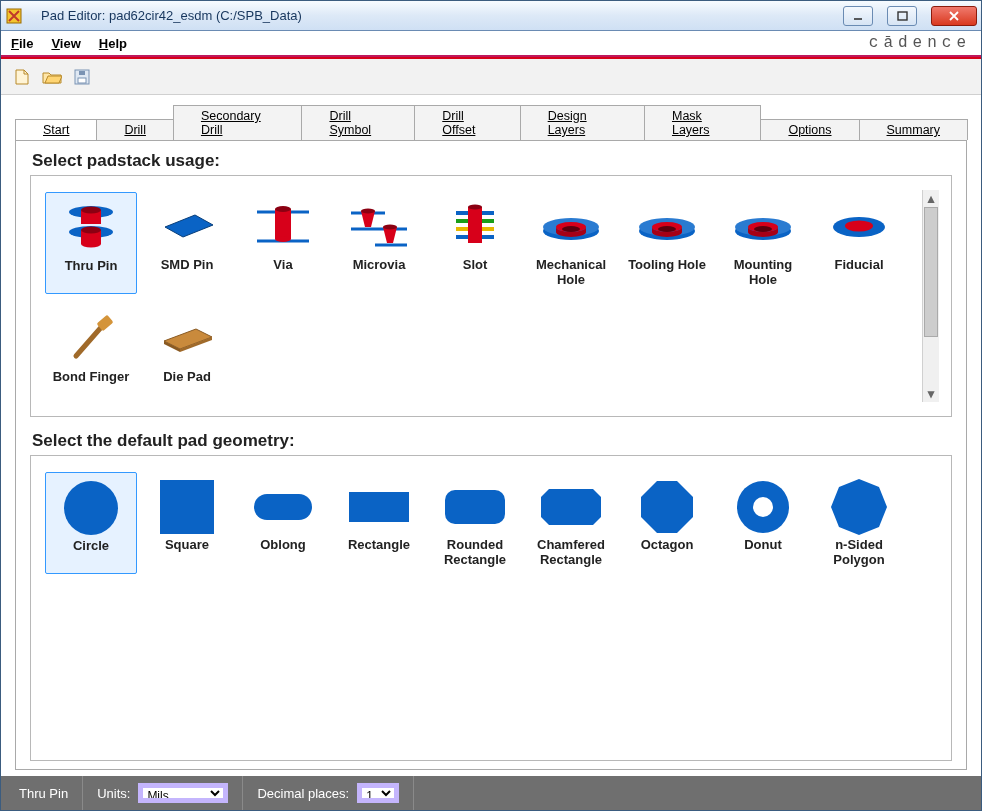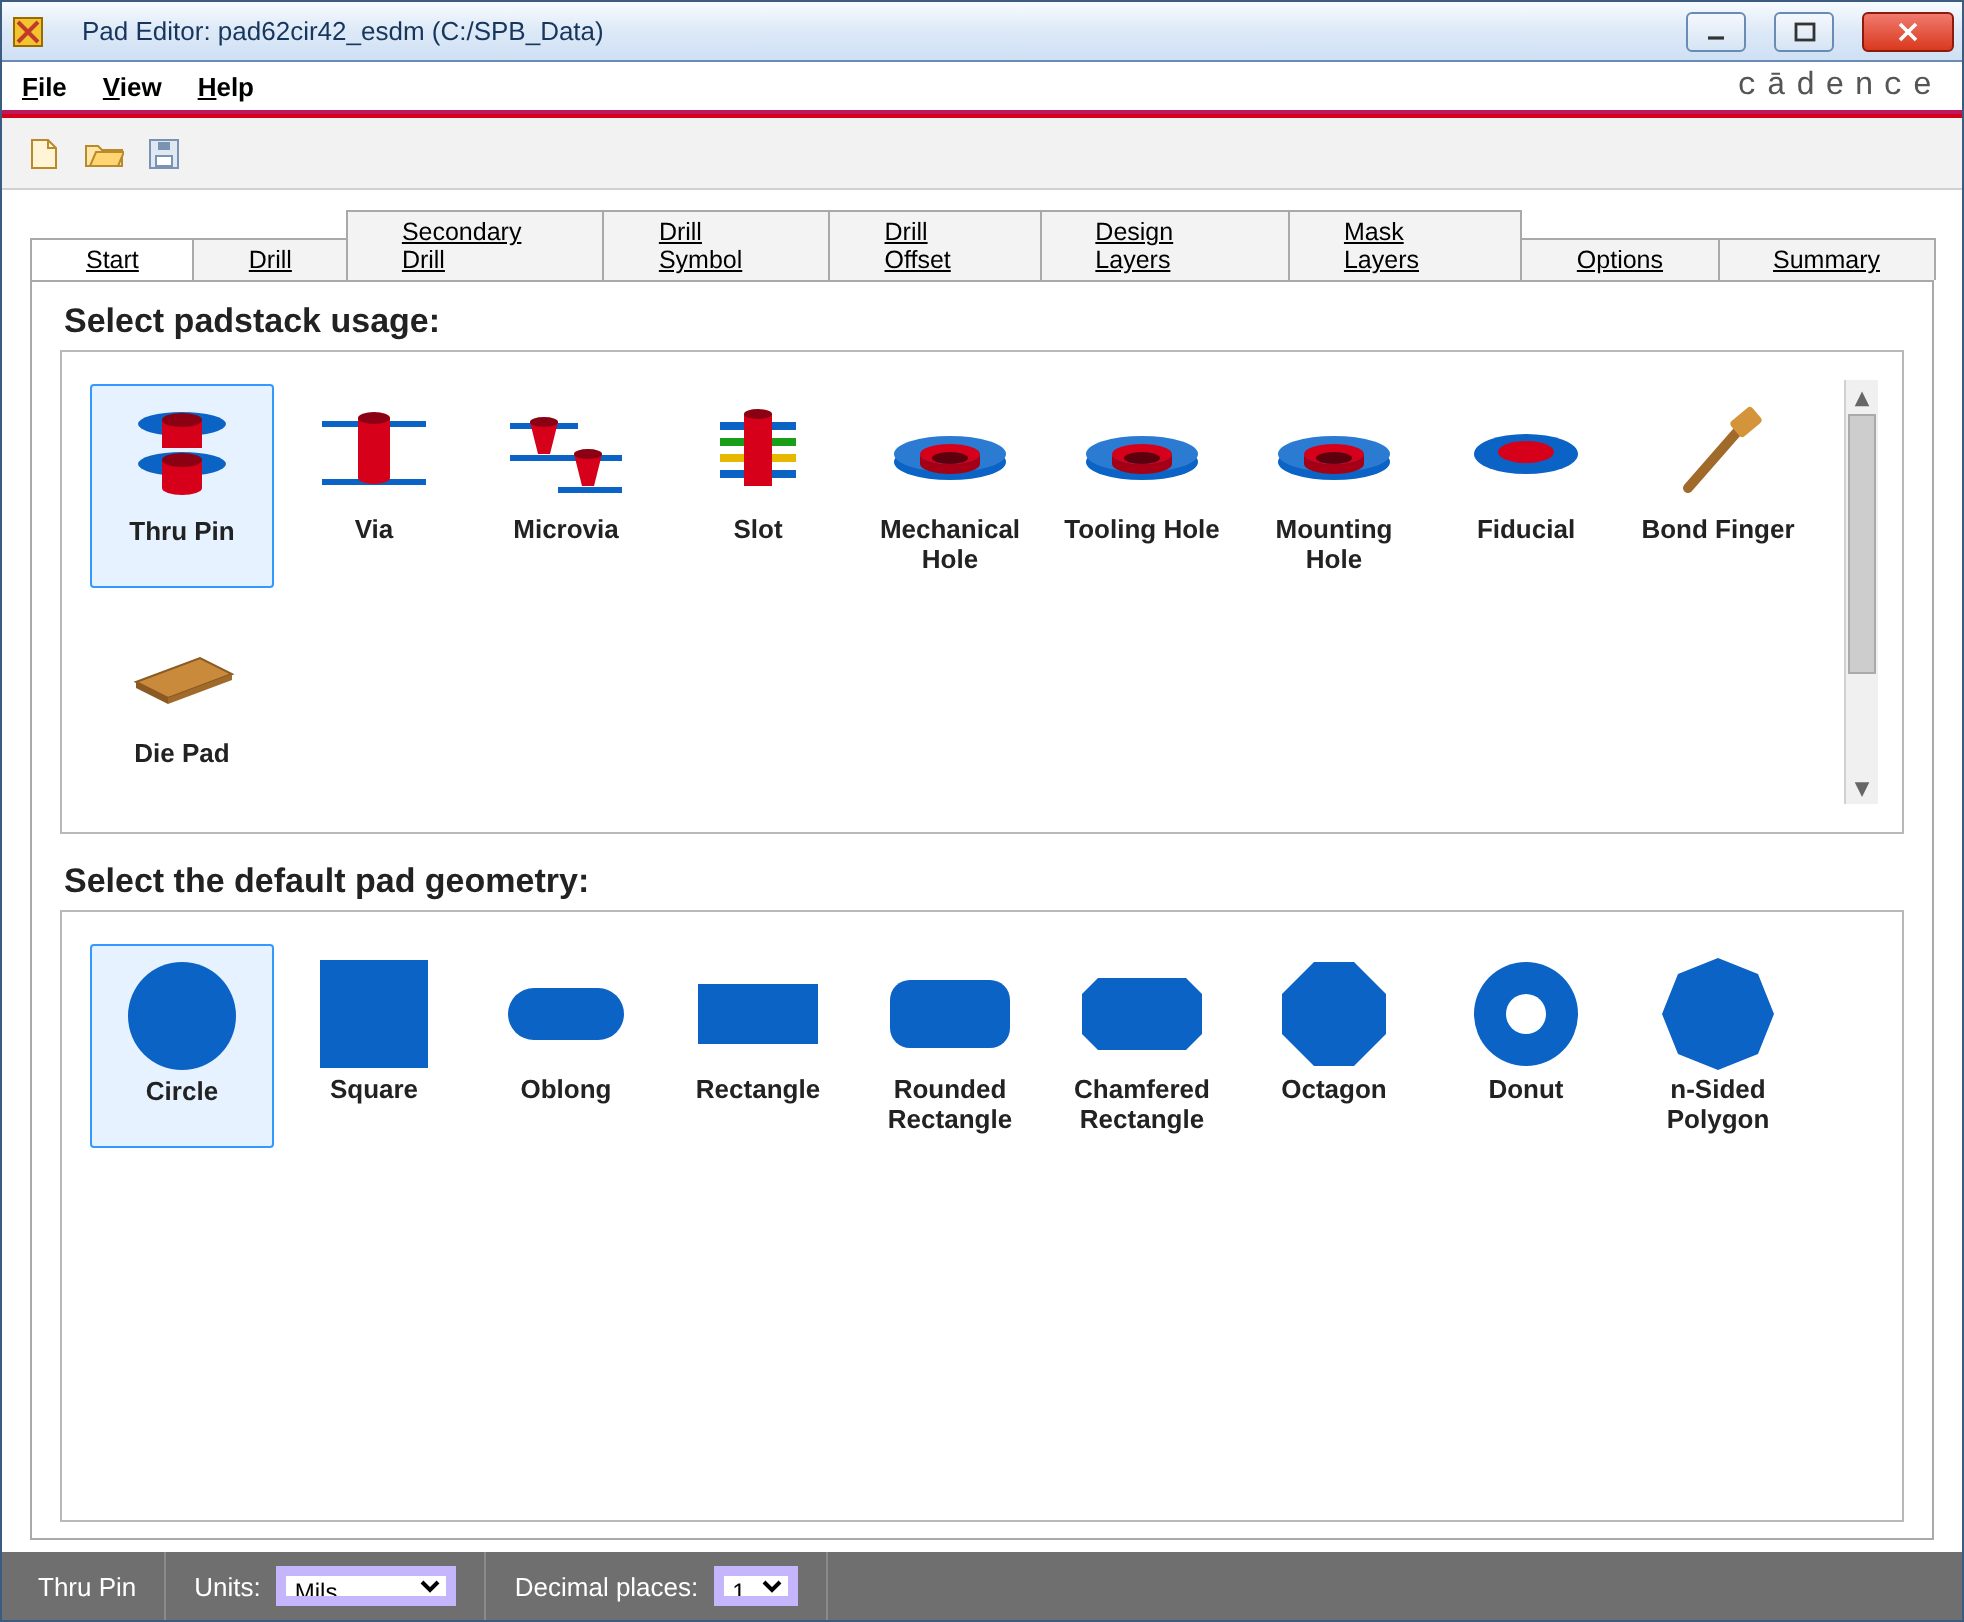--- a/index.html
+++ b/index.html
@@ -138,20 +138,28 @@
         <ellipse cx="30" cy="34" rx="22" ry="6" fill="#0a63c5"></ellipse>
         <rect x="20" y="32" width="20" height="14" fill="#d7001a"></rect>
         <ellipse cx="30" cy="32" rx="10" ry="3.5" fill="#8b0012"></ellipse>
         <ellipse cx="30" cy="46" rx="10" ry="3.5" fill="#d7001a"></ellipse>
       </svg>
                 </div>
                 <div class="cap">Thru Pin</div>
               </div>
               <div class="cell">
                 <div class="thumb">
+                  <svg width="64" height="48" viewBox="0 0 64 48">
+                    <path d="M10 24 L40 12 L58 22 L28 34 Z" fill="#0a63c5" stroke="#083e7a"></path>
+                  </svg>
+                </div>
+                <div class="cap">SMD Pin</div>
+              </div>
+              <div class="cell">
+                <div class="thumb">
                   <svg width="60" height="56" viewBox="0 0 60 56">
         <line x1="4" y1="13" x2="56" y2="13" stroke="#0a63c5" stroke-width="3"></line>
         <rect x="22" y="10" width="16" height="30" fill="#d7001a"></rect>
         <ellipse cx="30" cy="10" rx="8" ry="3" fill="#8b0012"></ellipse>
         <line x1="4" y1="42" x2="56" y2="42" stroke="#0a63c5" stroke-width="3"></line>
         <ellipse cx="30" cy="40" rx="8" ry="3" fill="#d7001a"></ellipse>
       </svg>
                 </div>
                 <div class="cap">Via</div>
               </div>

